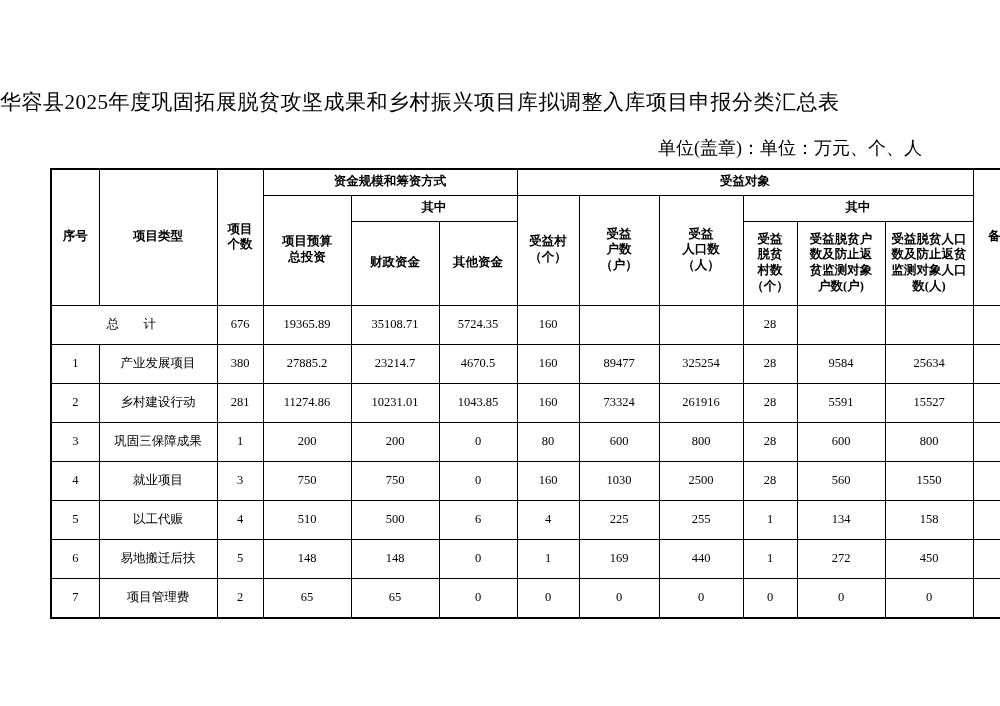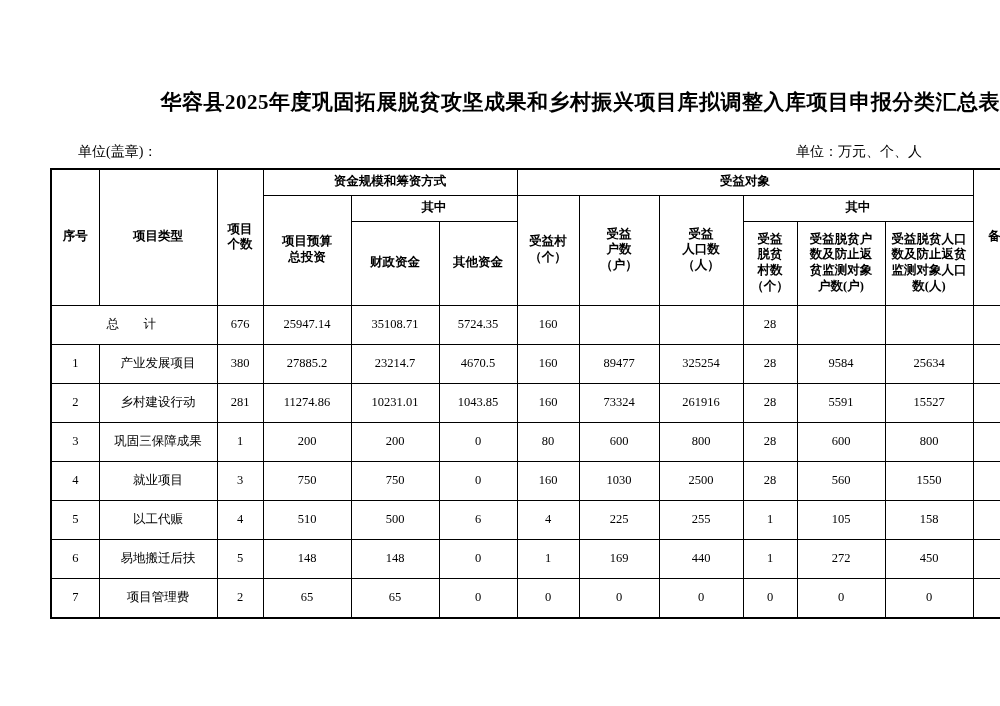--- a/index.html
+++ b/index.html
@@ -16,35 +16,35 @@
     height: 706px;
     background: #ffffff;
     overflow: hidden;
     box-sizing: border-box;
   }
   .doc-title {
     position: absolute;
     top: 88px;
     left: 0;
     width: 1000px;
-    text-align: right;
+    text-align: left;
     font-size: 21px;
-    font-weight: bold;
+    font-weight: normal;
     letter-spacing: 0.5px;
     color: #000;
     white-space: nowrap;
   }
   .meta-row {
     position: absolute;
-    top: 143px;
+    top: 136px;
     left: 78px;
     width: 844px;
     display: flex;
-    justify-content: space-between;
-    font-size: 14px;
+    justify-content: flex-end;
+    font-size: 18px;
     color: #000;
   }
   .table-wrap {
     position: absolute;
     top: 168px;
     left: 50px;
     width: 900px;
   }
   table.main {
     border-collapse: collapse;
@@ -142,21 +142,21 @@
           <th>其他资金</th>
           <th class="small-lines">受益<br>脱贫<br>村数<br>（个）</th>
           <th class="small-lines">受益脱贫户<br>数及防止返<br>贫监测对象<br>户数(户)</th>
           <th class="small-lines">受益脱贫人口<br>数及防止返贫<br>监测对象人口<br>数(人)</th>
         </tr>
       </thead>
       <tbody>
         <tr class="row-total">
           <td colspan="2" class="total-label">总　计</td>
           <td>676</td>
-          <td>25947.14</td>
+          <td>19365.89</td>
           <td>35108.71</td>
           <td>5724.35</td>
           <td>160</td>
           <td></td>
           <td></td>
           <td>28</td>
           <td></td>
           <td></td>
           <td></td>
         </tr>
@@ -229,21 +229,21 @@
           <td>5</td>
           <td class="type-cell">以工代赈</td>
           <td>4</td>
           <td>510</td>
           <td>500</td>
           <td>6</td>
           <td>4</td>
           <td>225</td>
           <td>255</td>
           <td>1</td>
-          <td>105</td>
+          <td>134</td>
           <td>158</td>
           <td></td>
         </tr>
 
         <tr class="data-row">
           <td>6</td>
           <td class="type-cell">易地搬迁后扶</td>
           <td>5</td>
           <td>148</td>
           <td>148</td>

